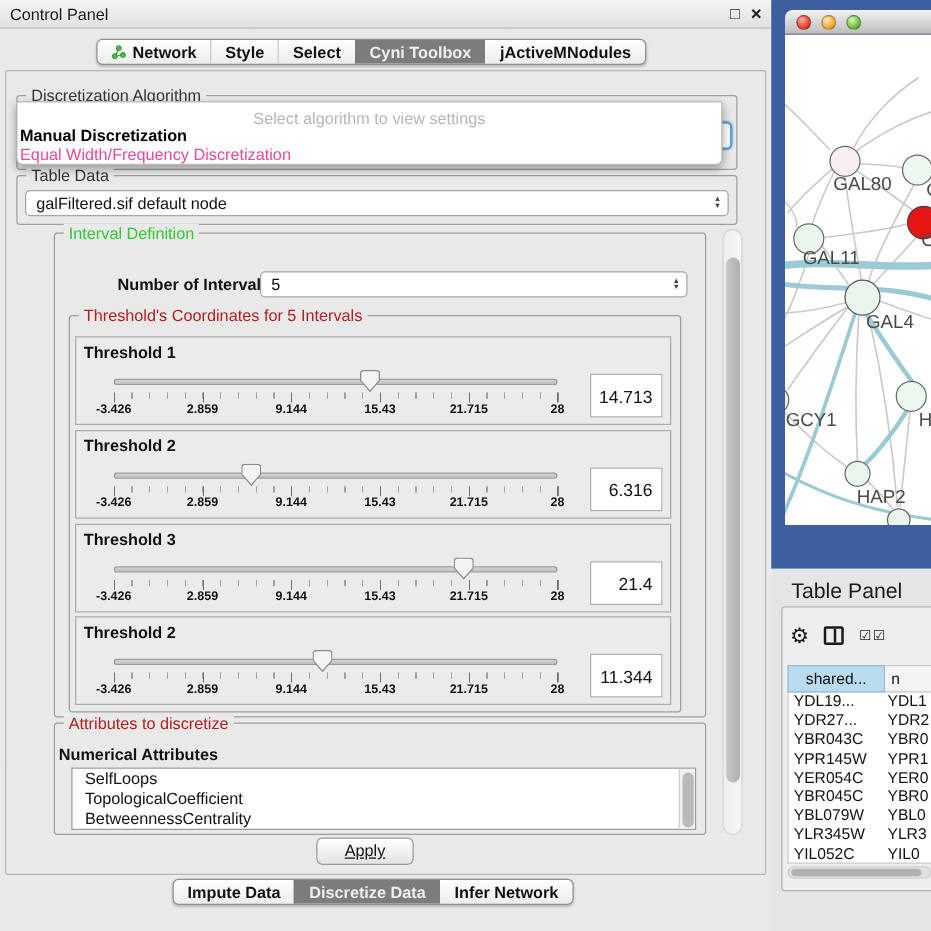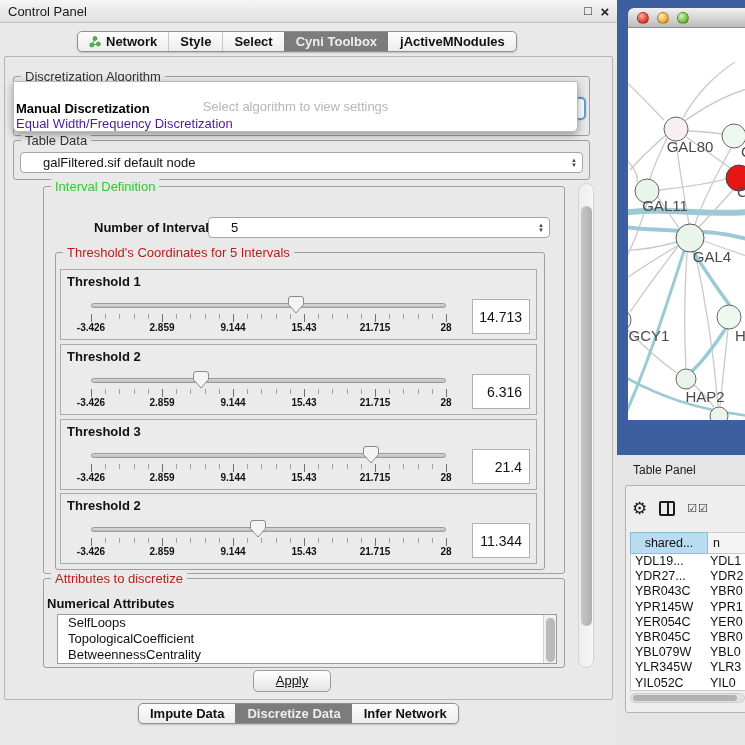--- a/index.html
+++ b/index.html
@@ -31,33 +31,33 @@
 
   
   .group { position:absolute; border:1px solid #9e9e9e; border-radius:3px; }
   .gtitle { position:absolute; top:-8px; left:7px; background:#e9e9e9; padding:0 4px;
     font-size:13px; color:#333; white-space:nowrap; }
   .gtitle.green { color:#2ecc2e; }
   .gtitle.blue  { color:#b91c1c; }
 
   
   .combo { position:absolute; background:#fff; border:1px solid #a6a6a6; border-radius:4px;
-    font-size:13px; color:#111; display:flex; align-items:center; padding:0 20px 0 22px; height:21px; }
+    font-size:13px; color:#111; display:flex; align-items:center; padding:0 20px 0 8px; height:21px; }
   .stepper { position:absolute; right:5px; top:50%; transform:translateY(-50%);
     display:flex; flex-direction:column; align-items:center; font-size:6px; color:#444; line-height:5px; }
   .algo-combo { left:20px; top:97px; width:566px; height:23px; border:2px solid #639fd6;
     box-shadow:0 0 2px #8cc0ea; border-radius:5px; }
 
   
   .algo-popup { position:absolute; left:13px; top:81px; width:565px; height:51px; background:#fff;
     border:1px solid #bbb; border-radius:0 0 5px 5px; box-shadow:0 3px 8px rgba(0,0,0,.35);
     z-index:50; font-size:13px; }
-  .algo-hint { position:absolute; top:5px; left:0; width:100%; text-align:center; color:#b6b6b6;margin-top:12px; }
+  .algo-hint { position:absolute; top:5px; left:0; width:100%; text-align:center; color:#b6b6b6; }
   .algo-opt1 { position:absolute; top:19px; left:2px; font-weight:bold; color:#000; }
-  .algo-opt2 { position:absolute; top:34px; left:2px; color:#4c1d95; }
+  .algo-opt2 { position:absolute; top:34px; left:2px; color:#ec4899; }
 
   
   .tpanel { position:absolute; left:60px; width:477px; height:71px;
     background:#ebebeb; border:1px solid #ababab; }
   .ttitle { position:absolute; left:6px; top:4px; font-size:13px; font-weight:bold; }
   .track { position:absolute; left:30px; top:33px; width:355px; height:5px;
     background:linear-gradient(#d6d6d6,#bfbfbf); border:1px solid #9a9a9a; border-radius:3px; }
   .ticks-minor { position:absolute; left:30px; top:44px; width:356px; height:5px;
     background:repeating-linear-gradient(to right,#a0a0a0 0 1px,transparent 1px 14.2px); }
   .ticks-major { position:absolute; left:30px; top:44px; width:356px; height:8px;
@@ -95,21 +95,21 @@
     background:linear-gradient(#f2f2f2,#bcbcbc); border-radius:6px 0 0 0;
     border-bottom:1px solid #8e8e8e; display:flex; align-items:center; padding-left:9px; gap:8px; z-index:2; }
   .light { width:12px; height:12px; border-radius:50%; border:1px solid rgba(0,0,0,.25); }
   .light.red    { background:radial-gradient(circle at 35% 30%, #ffaf9f, #e3443a 60%, #a62a22); }
   .light.yellow { background:radial-gradient(circle at 35% 30%, #ffeebb, #f0ad3e 60%, #bd7d15); }
   .light.green  { background:radial-gradient(circle at 35% 30%, #d8f7bb, #77c043 60%, #47901e); }
   .canvas { position:absolute; left:628px; top:28px; width:117px; height:392px; background:#fff; overflow:hidden; }
 
   
   .tp-region { position:absolute; left:617px; top:455px; width:128px; height:290px; background:#e5e5e5; }
-  .tp-title { position:absolute; left:16px; top:8px; font-size:12px; color:#1a1a1a; }
+  .tp-title { position:absolute; left:16px; top:8px; font-size:17px; color:#1a1a1a; }
   .tp-inner { position:absolute; left:8px; top:30px; width:125px; height:228px;
     background:#eee; border:1px solid #b2b2b2; border-radius:3px; }
   .tp-toolbar { position:absolute; left:6px; top:14px; display:flex; align-items:center; gap:12px; }
   .gear { font-size:17px; color:#1a1a1a; line-height:17px; }
   .col-ico { width:16px; height:15px; border:2px solid #1a1a1a; border-radius:2px; position:relative; }
   .col-ico::after { content:""; position:absolute; left:50%; top:0; width:2px; height:100%; background:#1a1a1a; }
   .cb-pair { font-size:11px; letter-spacing:1px; color:#1a1a1a; }
   .tp-table { position:absolute; left:4px; top:46px; width:130px; font-size:12.5px; }
   .tp-head { display:flex; height:22px; }
   .tp-head .c1 { width:78px; background:#b9dcf0; border:1px solid #93bcd6; display:flex;

